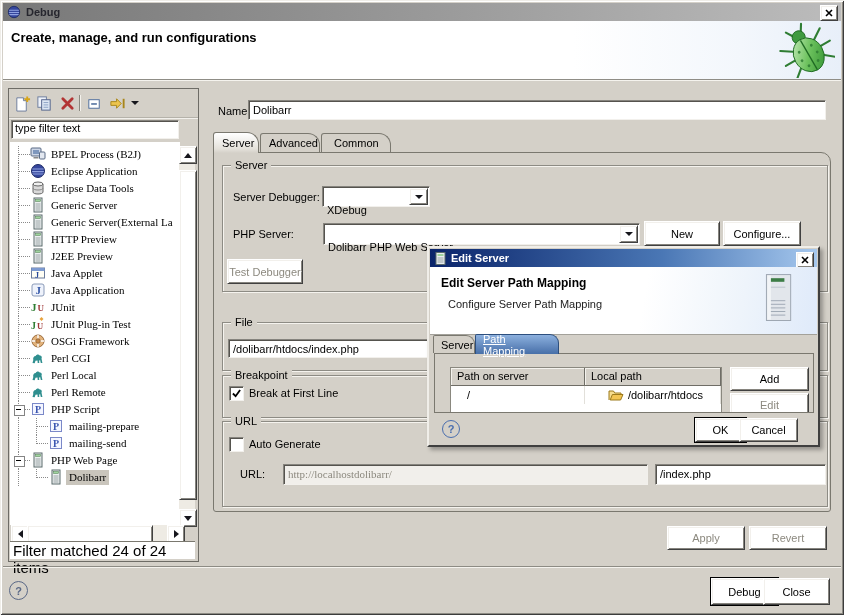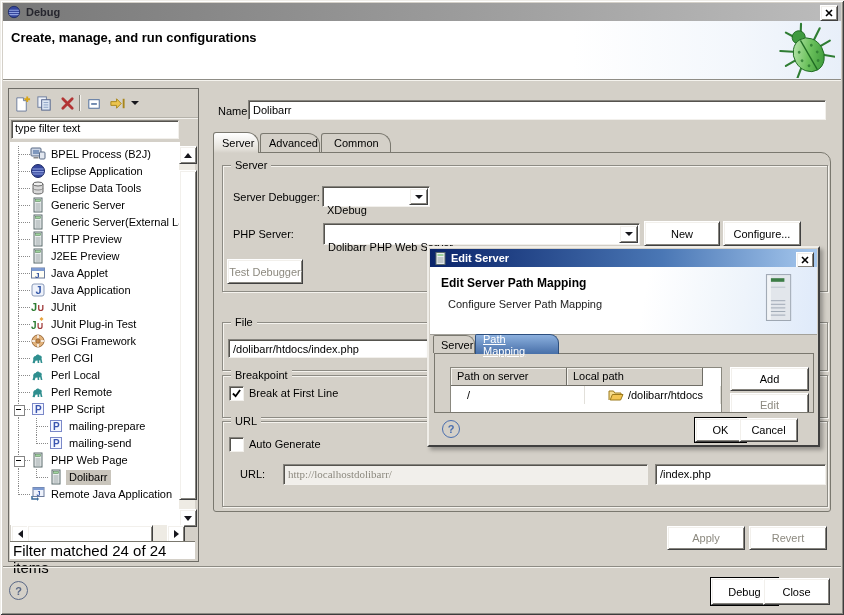--- a/index.html
+++ b/index.html
@@ -29,21 +29,21 @@
     border-bottom:1px solid #8f8d86;box-shadow:0 1px 0 #f5f3ee;}
   .banner-title{position:absolute;left:8px;top:9px;font-size:13px;font-weight:bold;color:#000;}
   .bug{position:absolute;right:6px;top:1px;}
   
   .left-panel{position:absolute;left:8px;top:88px;width:189px;height:472px;background:#d4d0c8;border:1px solid #6e6c66;}
   .ltoolbar{position:absolute;left:0;top:0;right:0;height:28px;border-bottom:1px solid #b5b2aa;box-shadow:0 1px 0 #f2f0ec;}
   .tbtn{position:absolute;top:5px;width:18px;height:18px;display:flex;align-items:center;justify-content:center;}
   .tsep{position:absolute;top:6px;width:1px;height:16px;background:#8a887f;box-shadow:1px 0 0 #f4f2ed;}
   .filterbox{position:absolute;left:2px;top:31px;width:160px;height:17px;font-size:11px;line-height:15px;padding:0 3px;}
   .treeview{position:absolute;left:1px;top:53px;width:170px;height:383px;background:#fff;overflow:hidden;padding-top:4px;box-sizing:border-box;}
-  .t-row{position:relative;height:17px;white-space:nowrap;}
+  .t-row{position:relative;height:17px;white-space:nowrap;font-family:Liberation Serif, serif;}
   .t-row::before{content:"";position:absolute;left:8px;top:0;height:17px;border-left:1px dotted #8a8a8a;}
   .t-row.last::before{height:9px;}
   .t-row.child::after{content:"";position:absolute;left:26px;top:0;height:17px;border-left:1px dotted #8a8a8a;}
   .t-row.lastchild::after{height:9px;}
   .stub{position:absolute;top:8px;left:8px;width:12px;border-top:1px dotted #8a8a8a;}
   .t-row.child .stub{left:26px;}
   .t-row.hasexp .stub{left:14px;width:6px;}
   .expander{position:absolute;left:4px;top:4px;width:9px;height:9px;background:#fff;border:1px solid #848484;z-index:2;}
   .expander::after{content:"";position:absolute;left:1px;top:3px;width:5px;border-top:1px solid #000;}
   .ticon{position:absolute;left:20px;top:0;width:16px;height:16px;}
@@ -407,33 +407,20 @@
           <i class="stub"></i>
           <span class="ticon">
             <svg viewBox="0 0 16 16">
               <rect x="4" y="1" width="8" height="14" fill="#eceff1" stroke="#5a6b6b"></rect>
               <rect x="5.5" y="2.5" width="5" height="2" fill="#9ed49e" stroke="#4a7a4a" stroke-width=".5"></rect>
               <path d="M5.5 7h5M5.5 9h5M5.5 11h5M5.5 13h5" stroke="#9aa5a5"></path>
             </svg>
           </span>
           <span class="t-label">Dolibarr</span>
         </div>
-        <div class="t-row last">
-          <i class="stub"></i>
-          <span class="ticon">
-            <svg viewBox="0 0 16 16">
-              <rect x="3" y="1.5" width="11" height="9" fill="#eef2fb" stroke="#6b7b9b"></rect>
-              <rect x="3" y="1.5" width="11" height="2.5" fill="#7d9ad1"></rect>
-              <text x="6.5" y="9.5" font-size="7" font-weight="bold" fill="#3558a8">J</text>
-              <path d="M2 10v3h5" fill="none" stroke="#3a6a9a" stroke-width="1.5"></path>
-              <path d="M7 11l2 2-2 2z" fill="#3a6a9a"></path>
-            </svg>
-          </span>
-          <span class="t-label">Remote Java Application</span>
-        </div>
       </div>
 
     <div class="sb-v">
       <span class="sb-btn raised" style="left:0;top:0">
           <span class="arr up"></span>
         </span>
       <span class="thumb-v raised"></span>
       <span class="sb-btn raised" style="left:0;top:363px">
           <span class="arr dn"></span>
         </span>
@@ -553,21 +540,21 @@
     <div class="dtab" style="left:4px;width:42px">
         <span>Server</span>
       </div>
     <div class="dtab active" style="left:46px;width:84px">
         <span>Path Mapping</span>
       </div>
 
     <div class="dlg-panel">
       <div class="mtable">
         <div class="m-hrow">
-          <span class="m-hcell" style="width:116px">Path on server</span>
+          <span class="m-hcell" style="width:134px">Path on server</span>
           <span class="m-hcell" style="width:136px">Local path</span>
         </div>
         <div>
             <div class="m-row">
               <span class="m-cell" style="width: 134px; padding-left: 16px;">/</span>
               <span class="m-cell" style="width: 136px; justify-content: center;">
                 <span style="width: 16px; height: 14px; margin: 0px 4px 0px 6px; display: inline-block;"><svg viewBox="0 0 16 14" width="16" height="14">
                     <path d="M1 12V3h4.5l1.2 2H13v2" fill="#f7dd8f" stroke="#9c7a1c"></path>
                     <path d="M2.2 12l2.2-5.5H15l-2.4 5.5z" fill="#f3c553" stroke="#9c7a1c"></path>
                   </svg></span>

